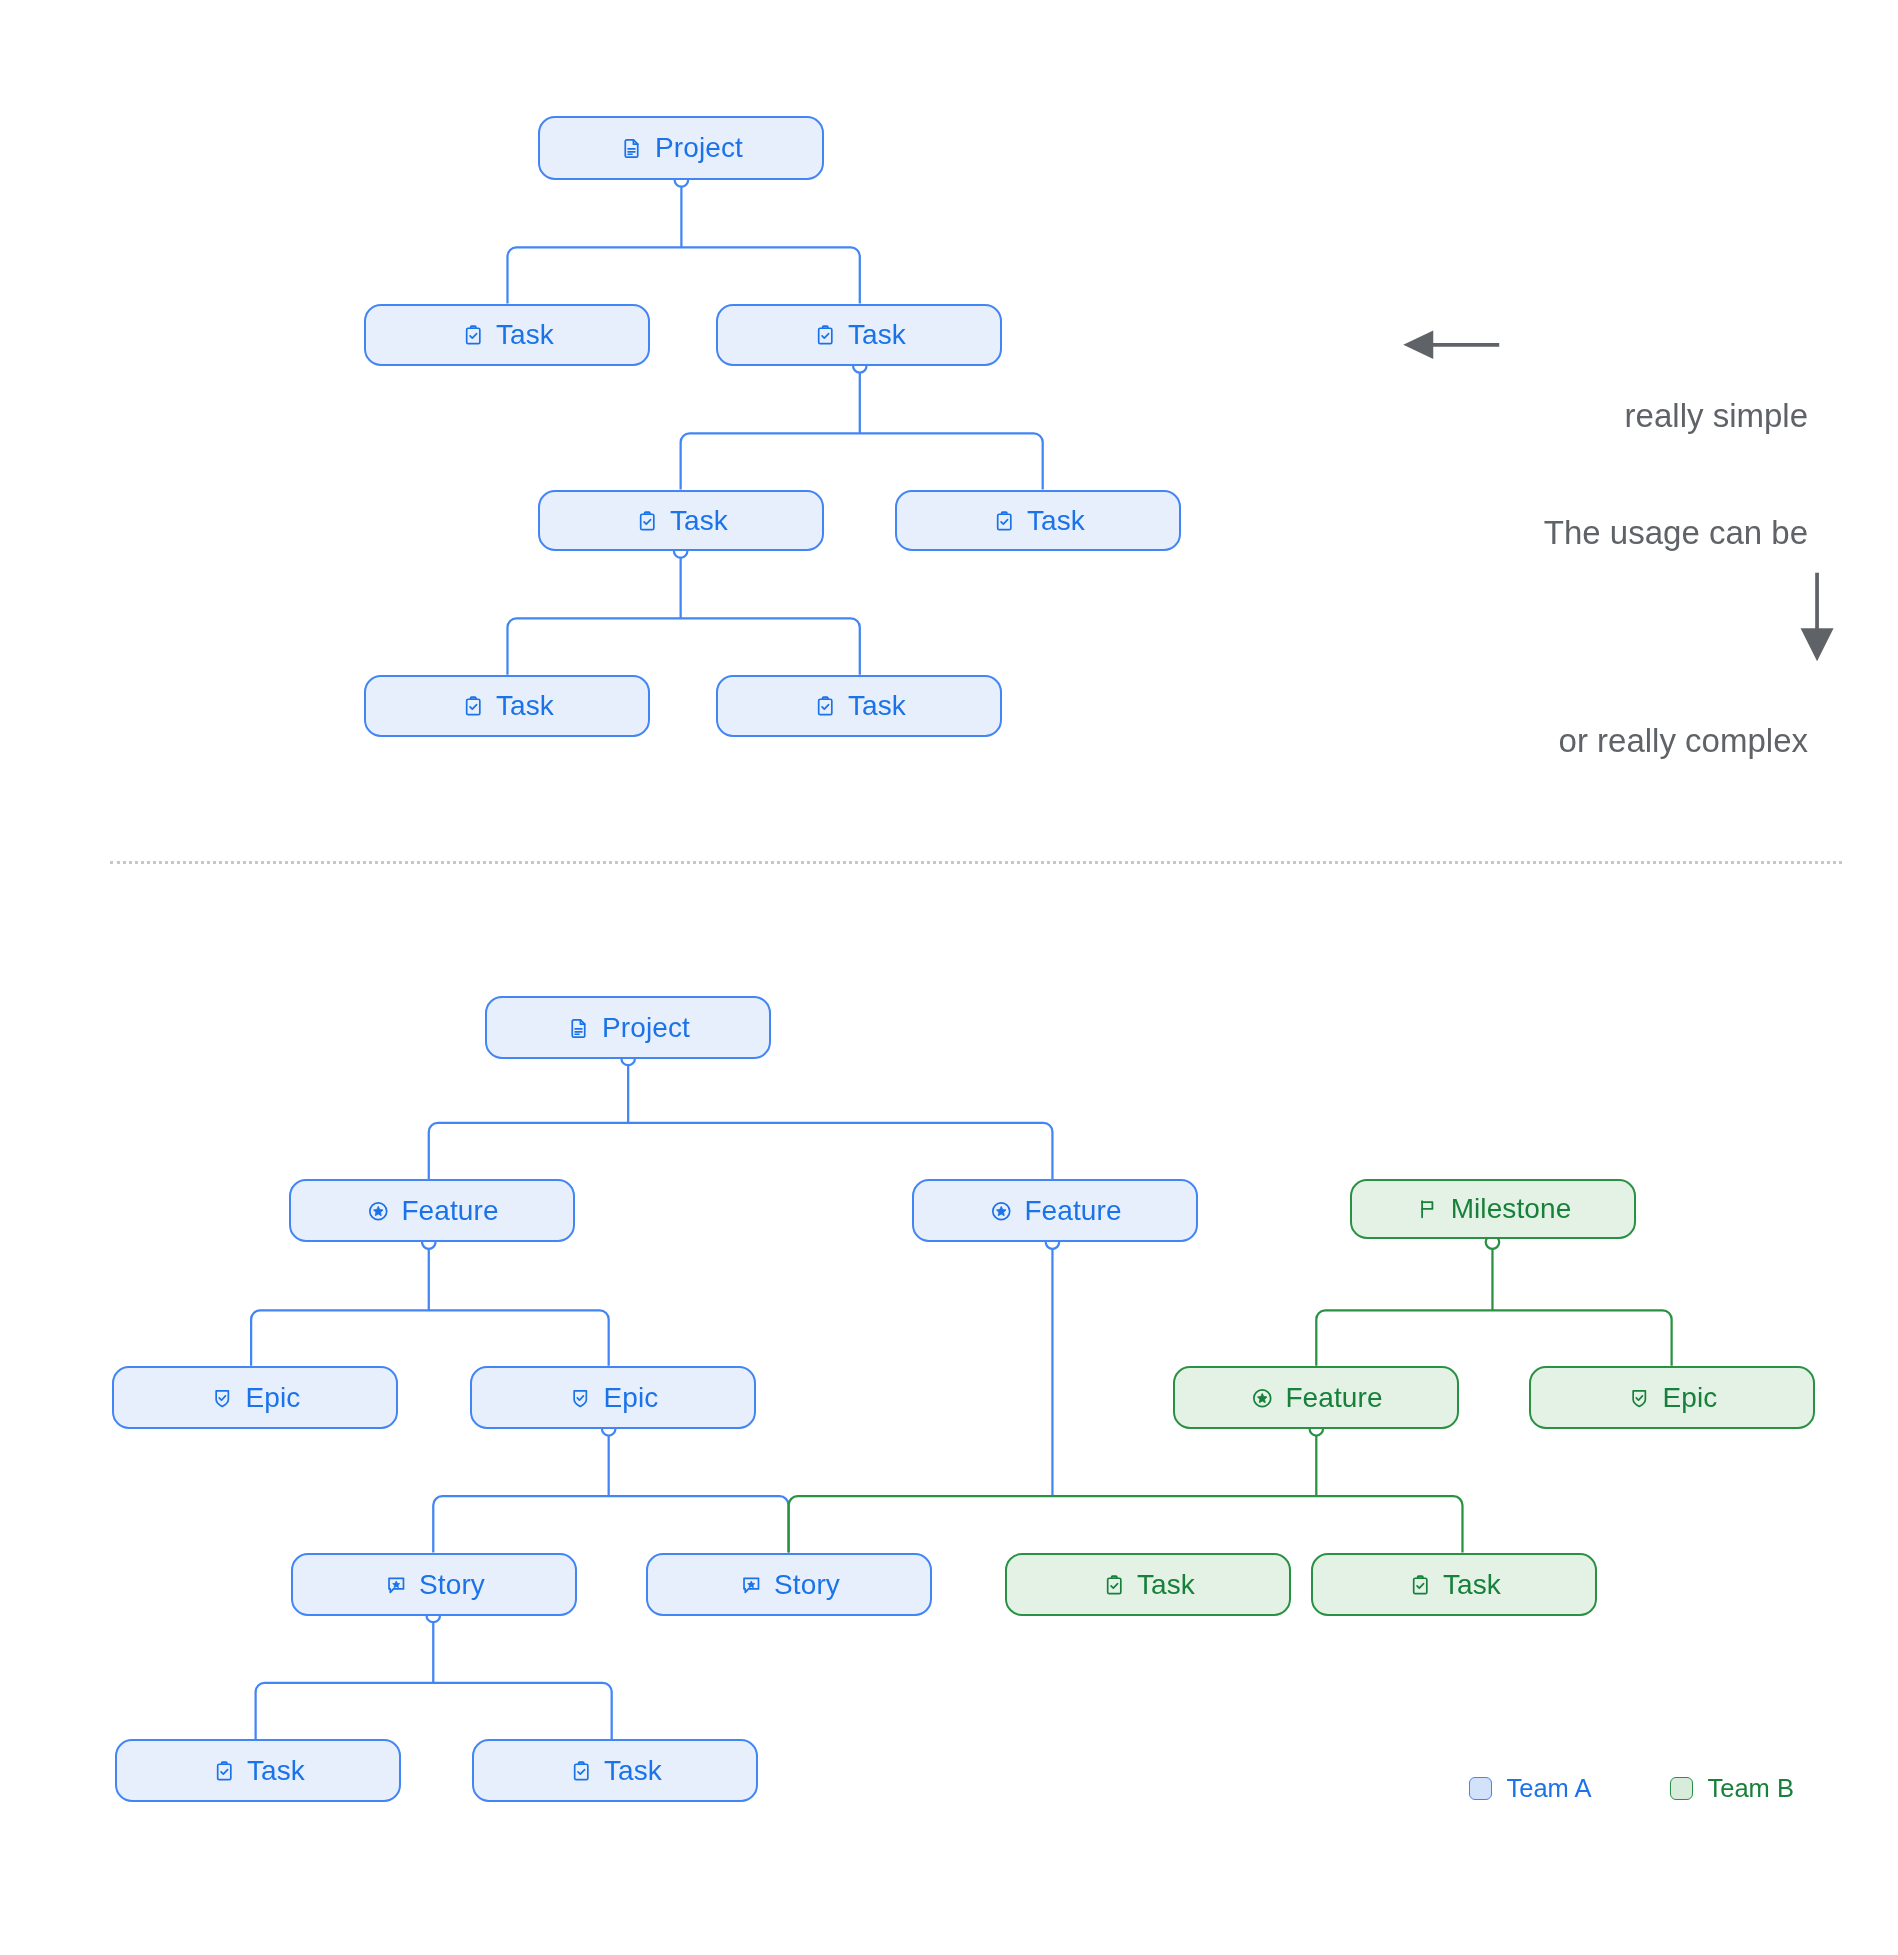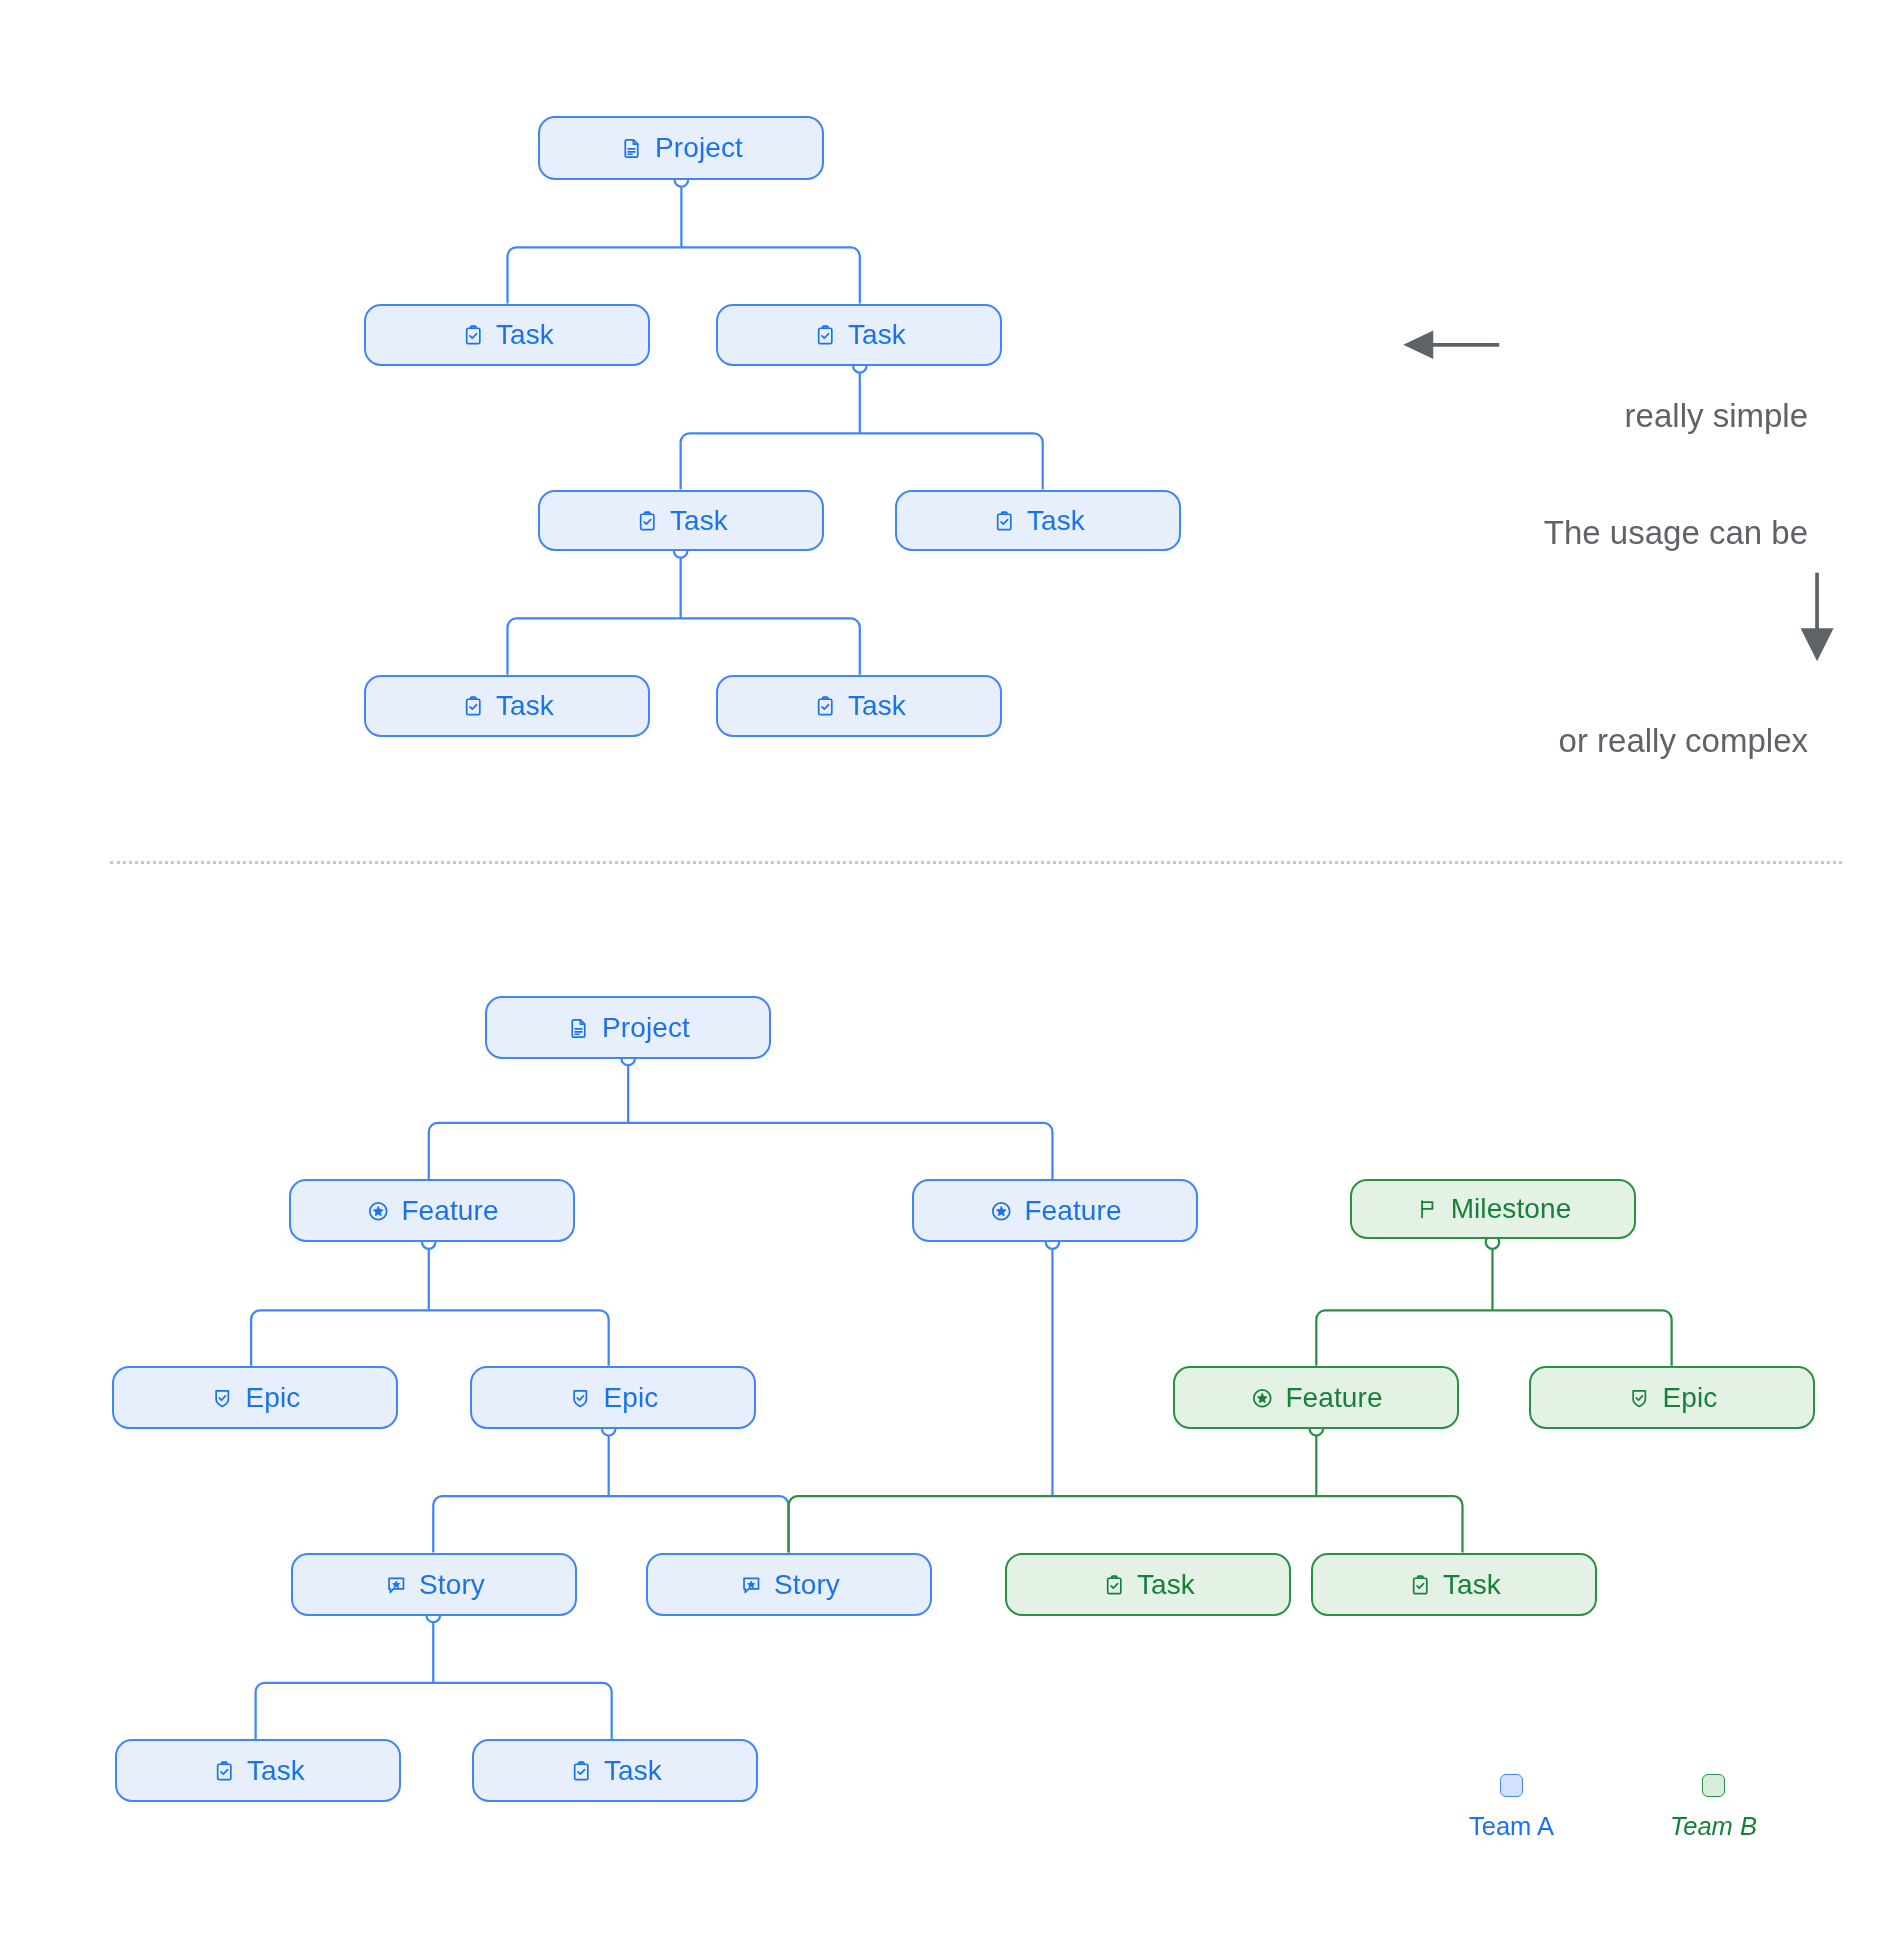--- a/index.html
+++ b/index.html
@@ -71,21 +71,20 @@
     position: absolute;
     border-top: 3px dotted #c5c7ca;
     height: 0;
   }
   .legend {
     position: absolute;
     display: flex;
     align-items: center;
     gap: 15px;
     font-size: 25.5px;
-    flex-direction: column;
   }
   .legend .swatch {
     width: 22.5px; height: 22.5px;
     border-radius: 6px;
     box-sizing: border-box;
   }
   .legend.a { color: #1a73e8; }
   .legend.a .swatch { background: #d2e2fb; border: 1.5px solid #4285f4; }
   .legend.b { color: #17803a; }
   .legend.b .swatch { background: #d8ecdc; border: 1.5px solid #2a9144; }
@@ -402,19 +401,19 @@
         <path d="M8.6 12.6l2.4 2.5 4.6-4.8"></path>
       </svg>
     </span>
     <span class="lbl">Task</span>
   </div>
 
   <div class="legend a" style="left:1469px; top:1774px;">
     <span class="swatch"></span>
     <span>Team A</span>
   </div>
-  <div class="legend b" style="left:1670px; top:1774px;font-style:italic;">
+  <div class="legend b" style="left:1670px; top:1774px;">
     <span class="swatch"></span>
     <span>Team B</span>
   </div>
 
 </div>
 
 
 </body></html>

